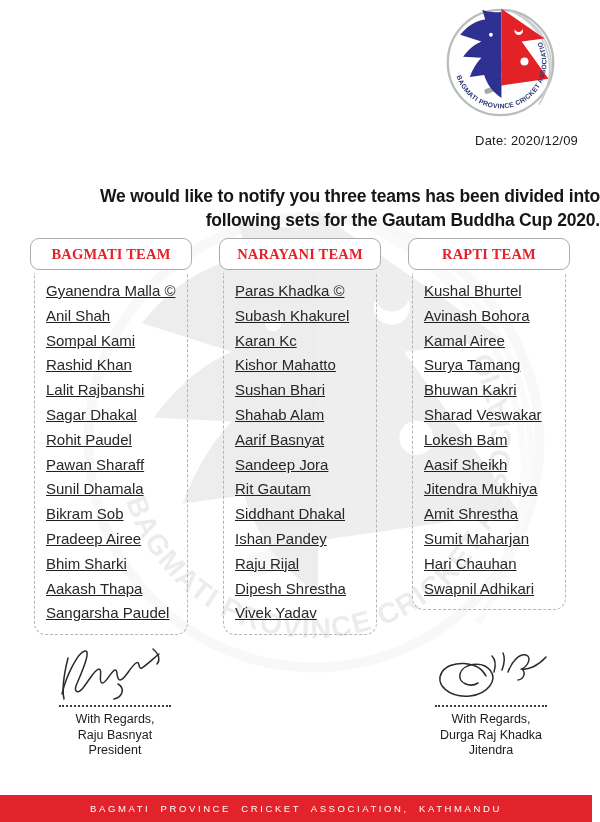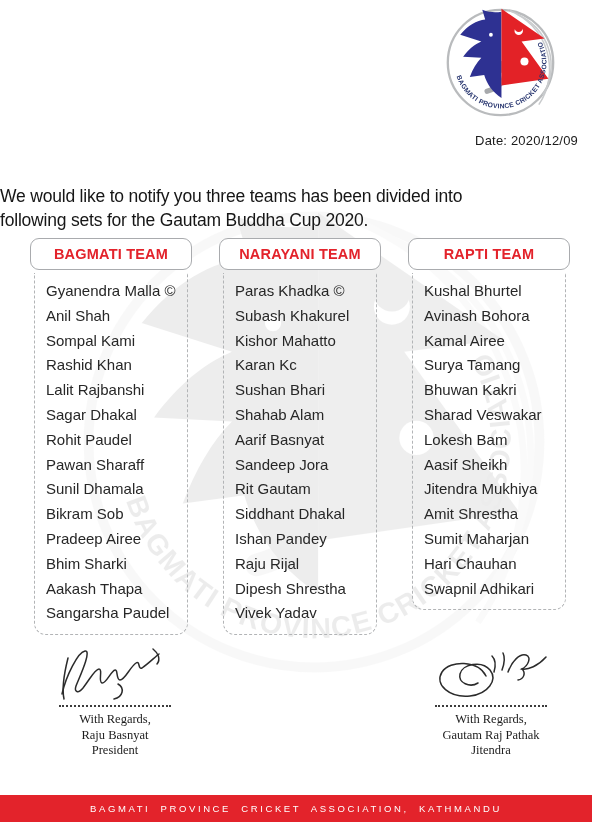--- a/index.html
+++ b/index.html
@@ -10,38 +10,38 @@
   
   .watermark{position:absolute;left:68px;top:196px;width:492px;height:492px;
     opacity:0.085;filter:grayscale(100%);pointer-events:none;}
   .watermark svg,.logo svg{width:100%;height:100%;display:block;}
   
   .logo{position:absolute;top:5px;right:42px;width:115px;height:115px;}
   
   .date{position:absolute;top:133px;right:22px;font-size:13px;font-weight:normal;
     color:#1b1b1b;letter-spacing:0.2px;}
   
-  .notice{position:absolute;top:184px;left:0;right:0;text-align:left;
-    font-size:17.5px;line-height:24px;font-weight:normal;color:#161616;letter-spacing:-0.2px;}
+  .notice{position:absolute;top:184px;left:0;right:0;text-align:right;
+    font-size:17.5px;line-height:24px;font-weight:bold;color:#161616;letter-spacing:-0.2px;}
   
   .teams{position:absolute;top:238px;left:30px;right:30px;display:flex;gap:27px;}
   .team-col{flex:1;display:flex;flex-direction:column;min-width:0;}
   .team-header{height:30px;border:1.6px solid #a9abae;border-radius:9px;background:#ffffff;
     display:flex;align-items:center;justify-content:center;
-    font-weight:bold;font-size:14.5px;color:#e3232b;letter-spacing:0.2px;position:relative;z-index:2;}
+    font-weight:bold;font-size:14.5px;color:#e3232b;letter-spacing:0.2px;position:relative;z-index:2;font-family:Liberation Serif, serif;}
   .team-list{margin:3px 4px 0;border:1.6px dashed #b2b4b6;border-top:none;
-    border-radius:0 0 12px 12px;padding:6px 2px 8px 11px;}
+    border-radius:0 0 12px 12px;padding:6px 2px 8px 11px;text-decoration:underline;}
   .player{font-size:15px;line-height:24.8px;color:#272727;white-space:nowrap;}
   
   .sign-row{position:absolute;top:640px;left:0;right:0;display:flex;
     justify-content:space-between;padding:0 36px 0 42px;}
   .sign-block{width:146px;display:flex;flex-direction:column;align-items:center;}
   .sig-box{height:62px;display:flex;align-items:flex-end;justify-content:center;}
   .dotline{width:112px;border-top:2.2px dotted #3c3c3c;margin:3px 0 5px;}
-  .sign-text{font-size:12.5px;line-height:15.5px;color:#1c1c1c;text-align:center;font-family:Liberation Serif, serif;}
+  .sign-text{font-size:12.5px;line-height:15.5px;color:#1c1c1c;text-align:center;}
   
   .footer{position:absolute;left:0;right:8px;bottom:0;height:27px;background:#e3232b;
     display:flex;align-items:center;justify-content:center;}
   .footer span{color:#ffffff;font-size:9.5px;letter-spacing:2.6px;word-spacing:5px;}
 </style>
 </head>
 <body>
 
 <div class="page">
 
@@ -105,22 +105,22 @@
           <div class="player">Aakash Thapa</div>
           <div class="player">Sangarsha Paudel</div>
         </div>
     </div>
     <div class="team-col">
       <div class="team-header">NARAYANI TEAM</div>
       <div class="team-list">
 
       <div class="player">Paras Khadka ©</div>
           <div class="player">Subash Khakurel</div>
+          <div class="player">Karan Kc</div>
           <div class="player">Kishor Mahatto</div>
-          <div class="player">Karan Kc</div>
           <div class="player">Sushan Bhari</div>
           <div class="player">Shahab Alam</div>
           <div class="player">Aarif Basnyat</div>
           <div class="player">Sandeep Jora</div>
           <div class="player">Rit Gautam</div>
           <div class="player">Siddhant Dhakal</div>
           <div class="player">Ishan Pandey</div>
           <div class="player">Raju Rijal</div>
           <div class="player">Dipesh Shrestha</div>
           <div class="player">Vivek Yadav</div>
@@ -168,21 +168,21 @@
         <svg width="126" height="54" viewBox="0 0 126 54">
           <path d="M58,28 C50,12 22,12 14,24 C6,37 22,50 42,48 C60,46 70,32 62,22 C54,12 34,16 32,26 C30,35 42,40 50,35" fill="none" stroke="#2b2b2b" stroke-width="1.5" stroke-linecap="round"></path>
           <path d="M66,24 C68,17 67,11 64,8" fill="none" stroke="#2b2b2b" stroke-width="1.5" stroke-linecap="round"></path>
           <path d="M74,22 C77,14 77,9 75,5" fill="none" stroke="#2b2b2b" stroke-width="1.5" stroke-linecap="round"></path>
           <path d="M80,24 C84,13 92,5 98,7 C104,9 100,18 94,21 C100,22 110,18 118,9" fill="none" stroke="#2b2b2b" stroke-width="1.5" stroke-linecap="round"></path>
           <path d="M94,21 C98,25 96,31 90,32" fill="none" stroke="#2b2b2b" stroke-width="1.5" stroke-linecap="round"></path>
         </svg>
       </div>
       <div class="dotline"></div>
       <div class="sign-text">With Regards,</div>
-      <div class="sign-text">Gautam Raj Pathak</div>
+      <div class="sign-text">Durga Raj Khadka</div>
       <div class="sign-text">Jitendra</div>
     </div>
   </section>
 
   <footer class="footer">
     <span>BAGMATI PROVINCE CRICKET ASSOCIATION,  KATHMANDU</span>
   </footer>
 
 </div>
 

